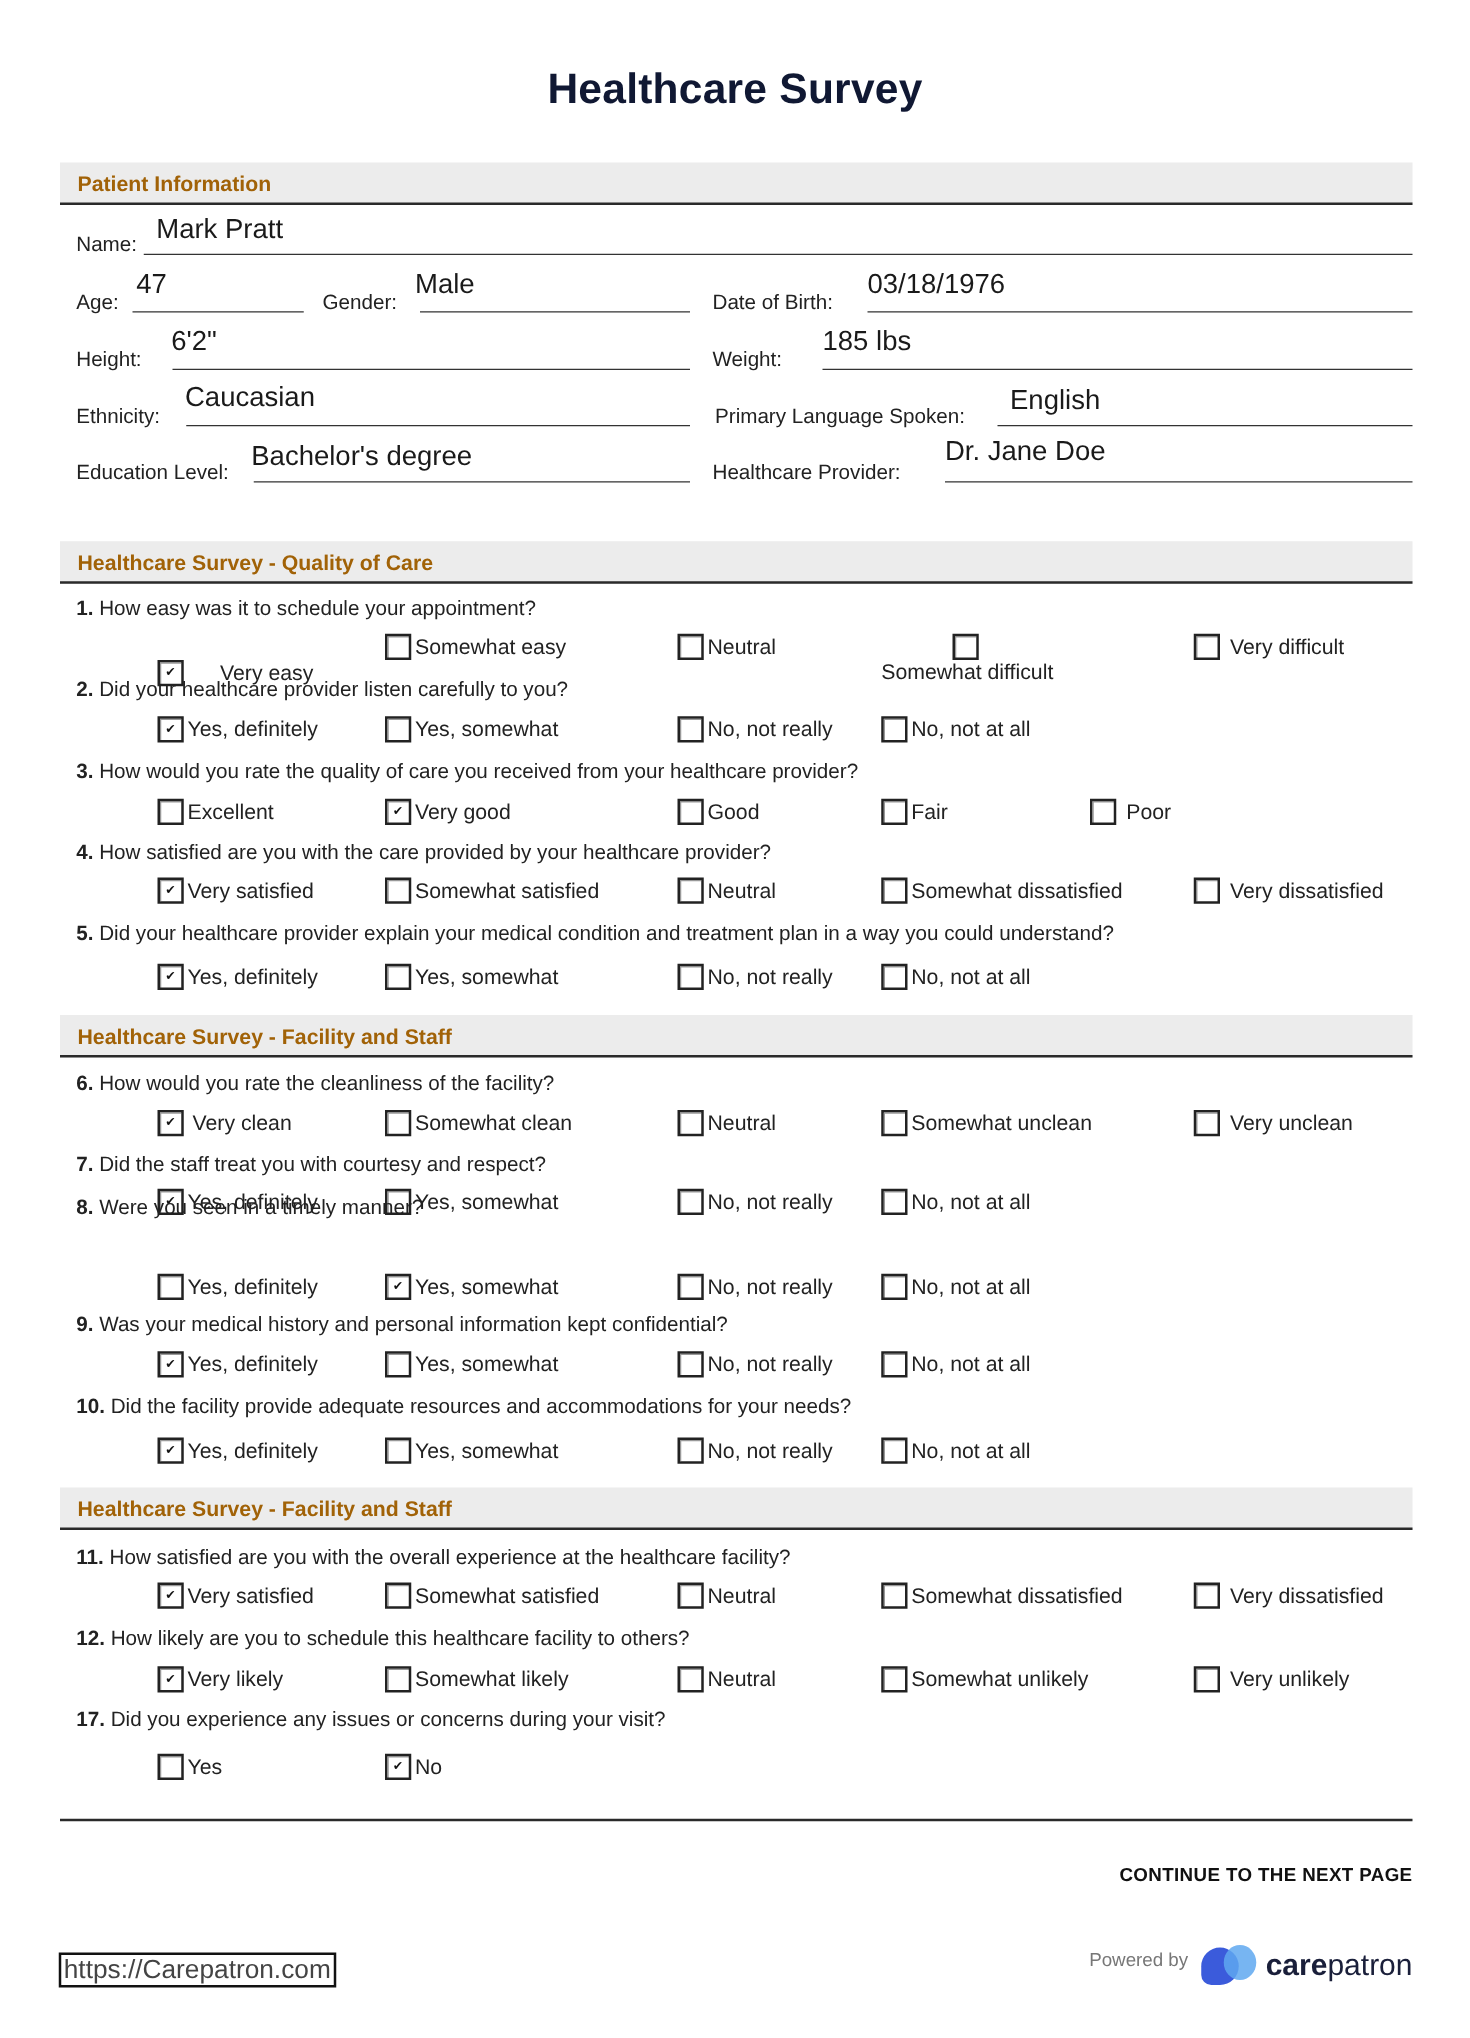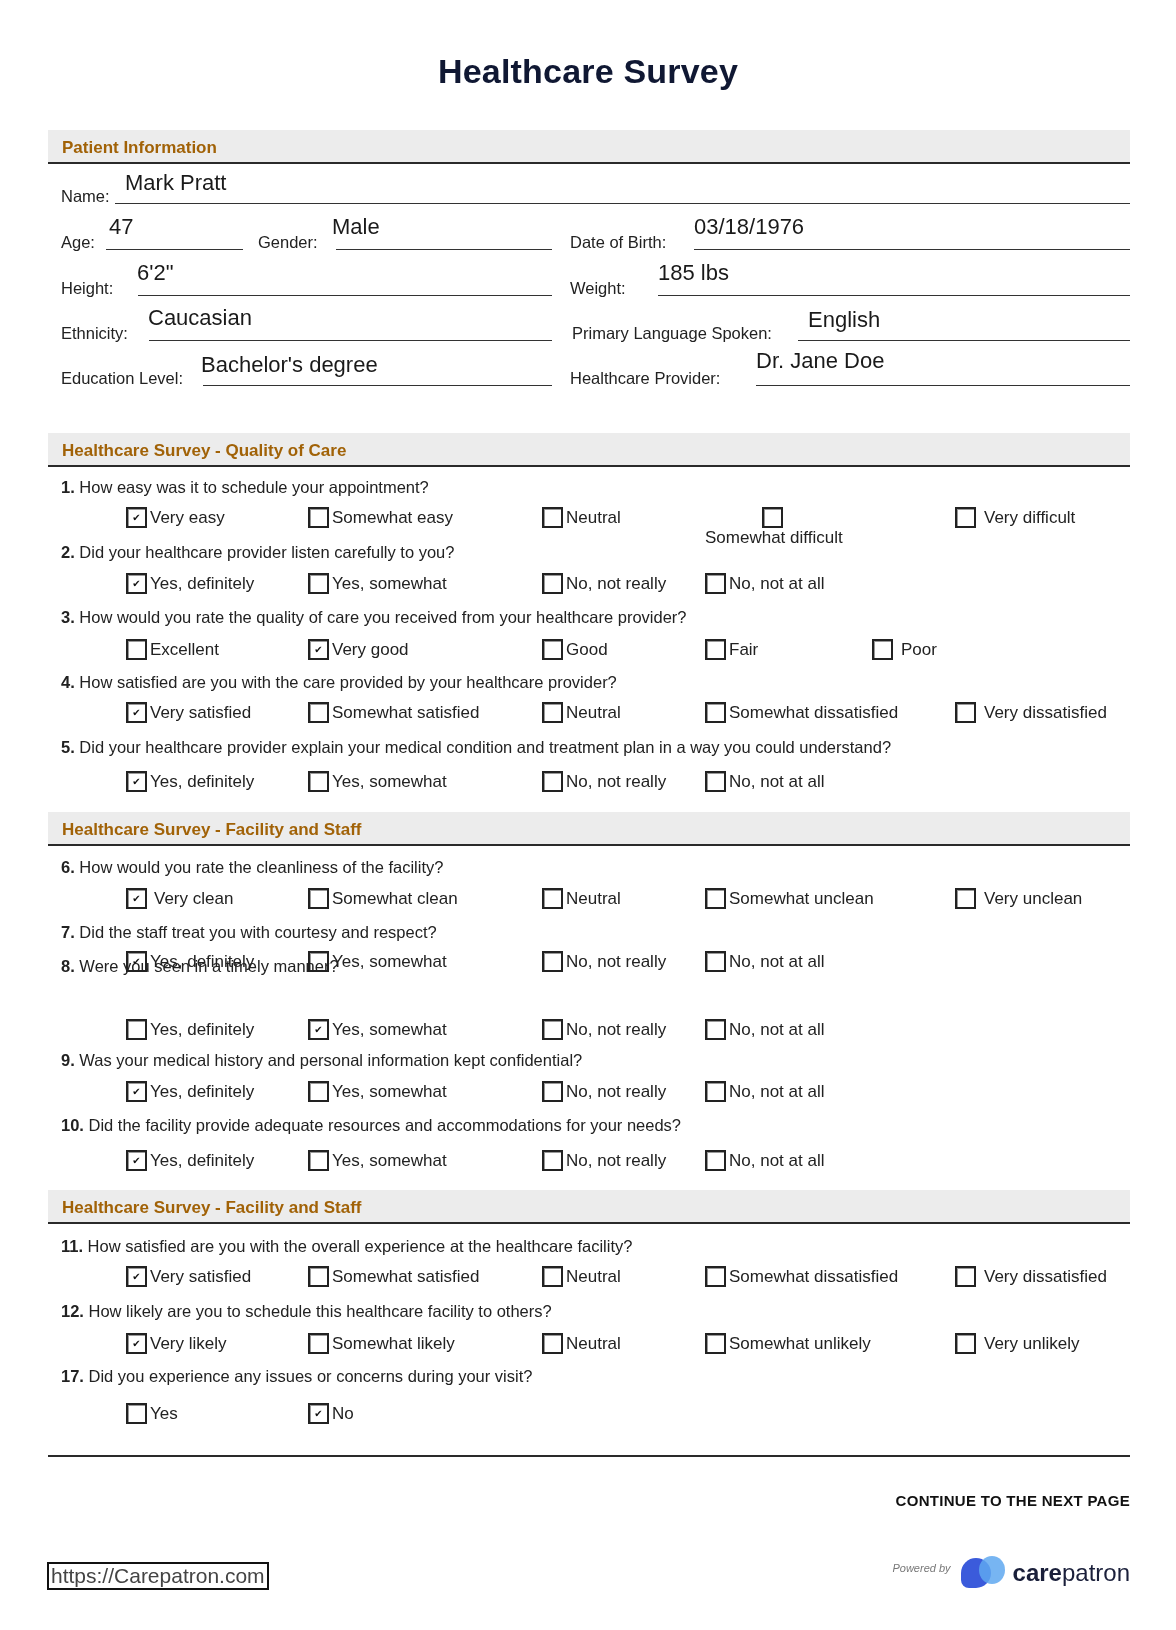--- a/index.html
+++ b/index.html
@@ -27,21 +27,21 @@
     box-shadow: inset 1px 1px 0 #999; }
   .box.checked::after { content: "\2714"; font-size: 10px; color: #111; }
 
   .rule { position: absolute; left: 48px; width: 1082px; height: 2px; background: #2a2a2a; }
   .continue { position: absolute; right: 46px; top: 1492px; font-size: 15px; font-weight: bold; color: #111; letter-spacing: 0.3px; }
 
   .url-box { position: absolute; left: 47px; top: 1562px; border: 2px solid #111; padding: 0 2px;
     font-size: 21px; color: #444; line-height: 24px; }
 
   .brand { position: absolute; right: 46px; top: 1556px; display: flex; align-items: center; }
-  .powered { font-size: 11px; color: #777; margin-right: 10px; margin-top: -10px; font-style: italic; }
+  .powered { font-size: 15px; color: #777; margin-right: 10px; margin-top: -10px; }
   .logo { position: relative; width: 46px; height: 34px; margin-right: 6px; }
   .logo .b1 { position: absolute; left: 0; top: 2px; width: 30px; height: 30px; background: #3b5bdb; border-radius: 50% 50% 50% 8px; }
   .logo .b2 { position: absolute; left: 18px; top: 0; width: 26px; height: 28px; background: #5fa8f0; border-radius: 50%; opacity: 0.85; }
   .brand-text { font-size: 24px; color: #1a1f3a; }
   .brand-text b { font-weight: bold; }
 </style>
 </head>
 <body>
 
 <div class="title">Healthcare Survey</div>
@@ -99,21 +99,21 @@
 </div>
 <div class="field" style="left:570px; top:358px; width:560px; height:30px;">
   <span class="lbl">Healthcare Provider:</span>
   <span class="line" style="left:186px; right:0;"></span>
   <span class="val" style="left:186px; bottom:14px;">Dr. Jane Doe</span>
 </div>
 
 <div class="section-hdr" style="top:433px;">Healthcare Survey - Quality of Care</div>
 
 <div class="question" style="top:478px;"><b>1.</b><span> How easy was it to schedule your appointment?</span></div>
-<div class="opt" style="left:126px; top:507px;">
+<div class="opt" style="left:126px; top:528px;gap:26px;">
     <span class="box checked"></span>
     <span>Very easy</span>
   </div>
 <div class="opt" style="left:308px; top:507px;">
     <span class="box"></span>
     <span>Somewhat easy</span>
   </div>
 <div class="opt" style="left:542px; top:507px;">
     <span class="box"></span>
     <span>Neutral</span>

